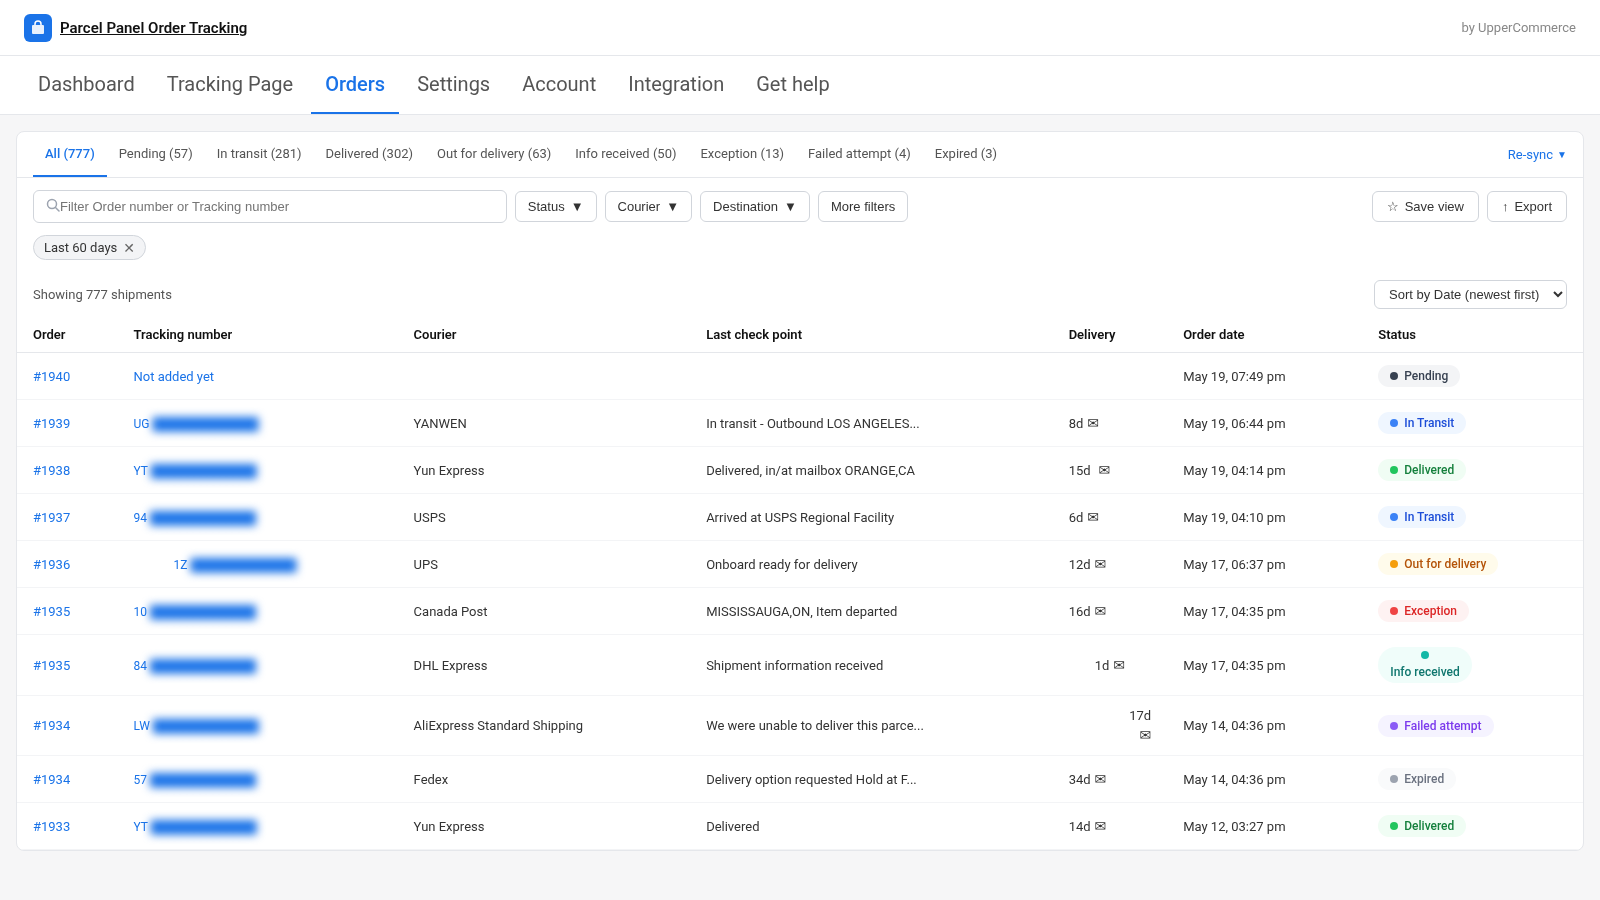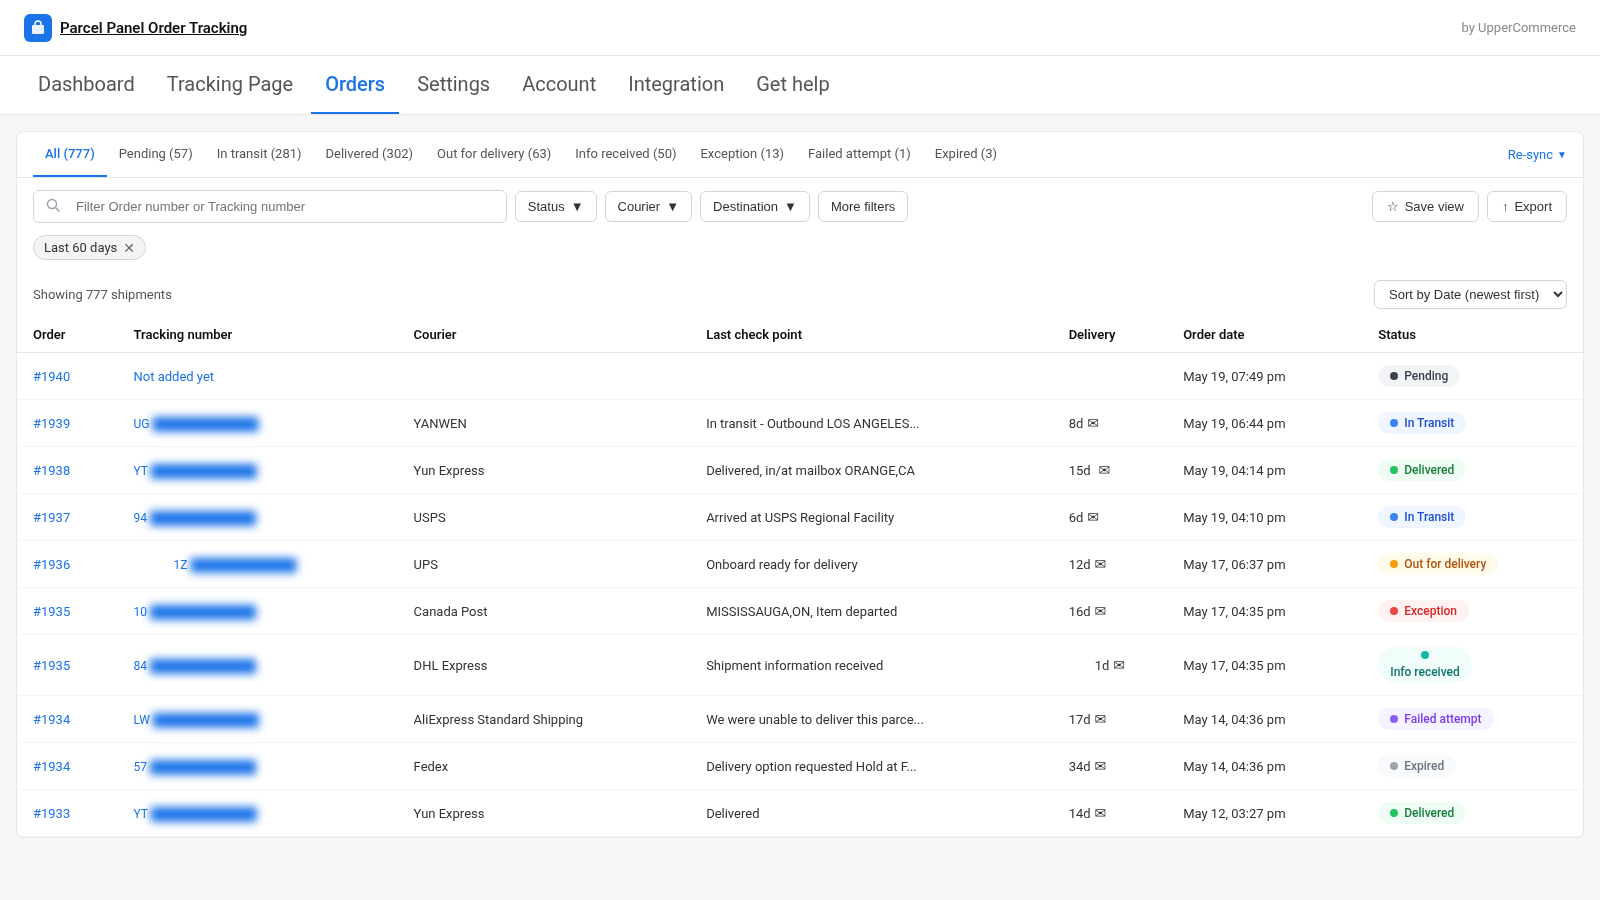--- a/index.html
+++ b/index.html
@@ -16,21 +16,21 @@
 
     .main { background: #fff; margin: 16px; border-radius: 8px; border: 1px solid #e5e7eb; overflow: hidden; }
 
     .tabs-bar { border-bottom: 1px solid #e5e7eb; padding: 0 16px; display: flex; align-items: center; gap: 0; overflow-x: auto; }
     .tab { padding: 14px 12px; color: #555; cursor: pointer; font-size: 13px; border-bottom: 2px solid transparent; white-space: nowrap; }
     .tab.active { color: #1a73e8; border-bottom-color: #1a73e8; font-weight: 500; }
     .tab-spacer { flex: 1; }
     .resync-btn { color: #1a73e8; font-size: 13px; cursor: pointer; display: flex; align-items: center; gap: 4px; padding: 8px 0; white-space: nowrap; }
 
     .toolbar { padding: 12px 16px; display: flex; align-items: center; gap: 8px; flex-wrap: wrap; }
-    .search-box { flex: 1; min-width: 200px; display: flex; align-items: center; gap: 16px; border: 1px solid #d1d5db; border-radius: 6px; padding: 7px 12px; background: #fff; }
+    .search-box { flex: 1; min-width: 200px; display: flex; align-items: center; gap: 0; border: 1px solid #d1d5db; border-radius: 6px; padding: 7px 12px; background: #fff; }
     .search-box input { border: none; outline: none; font-size: 13px; color: #555; width: 100%; background: transparent; }
     .filter-btn { display: flex; align-items: center; gap: 6px; border: 1px solid #d1d5db; border-radius: 6px; padding: 7px 12px; background: #fff; cursor: pointer; font-size: 13px; color: #333; white-space: nowrap; }
     .save-view-btn { display: flex; align-items: center; gap: 6px; border: 1px solid #d1d5db; border-radius: 6px; padding: 7px 14px; background: #fff; cursor: pointer; font-size: 13px; color: #333; white-space: nowrap; }
     .export-btn { display: flex; align-items: center; gap: 6px; border: 1px solid #d1d5db; border-radius: 6px; padding: 7px 14px; background: #fff; cursor: pointer; font-size: 13px; color: #333; white-space: nowrap; }
 
     .active-filters { padding: 0 16px 12px; display: flex; align-items: center; gap: 8px; }
     .filter-tag { display: flex; align-items: center; gap: 6px; background: #f3f4f6; border: 1px solid #d1d5db; border-radius: 20px; padding: 4px 10px; font-size: 13px; color: #333; }
     .filter-tag-close { cursor: pointer; color: #666; font-size: 14px; line-height: 1; }
 
     .table-info { padding: 8px 16px 8px; display: flex; align-items: center; justify-content: space-between; }
@@ -92,21 +92,21 @@
 <div class="main">
 
   <div class="tabs-bar">
     <span class="tab active">All (777)</span>
     <span class="tab">Pending (57)</span>
     <span class="tab">In transit (281)</span>
     <span class="tab">Delivered (302)</span>
     <span class="tab">Out for delivery (63)</span>
     <span class="tab">Info received (50)</span>
     <span class="tab">Exception (13)</span>
-    <span class="tab">Failed attempt (1)</span>
+    <span class="tab">Failed attempt (4)</span>
     <span class="tab">Expired (3)</span>
     <div class="tab-spacer"></div>
     <div class="resync-btn">
       <span>Re-sync</span>
       <span class="chevron">▼</span>
     </div>
   </div>
 
   <div class="toolbar">
     <div class="search-box">
@@ -285,21 +285,21 @@
               <span class="badge-dot"></span>
               <span>Info received</span>
             </span></td>
         </tr>
         <tr>
           <td><a class="order-link">#1934</a></td>
           <td><span style="color: rgb(26, 115, 232); font-size: 12px;"><span>LW </span><span style="filter: blur(4px); user-select: none; letter-spacing: -2px;">████████████████</span></span></td>
           <td>AliExpress Standard Shipping</td>
           <td>We were unable to deliver this parce...</td>
           <td>
-            <span style="display:flex;align-items:flex-end;gap:4px;">
+            <span style="display:flex;align-items:flex-end;gap:4px;flex-direction:column;">
               <span>17d</span>
               <span style="font-size:14px;">✉</span>
             </span>
           </td>
           <td>May 14, 04:36 pm</td>
           <td><span class="badge badge-failed-attempt">
               <span class="badge-dot"></span>
               <span>Failed attempt</span>
             </span></td>
         </tr>

